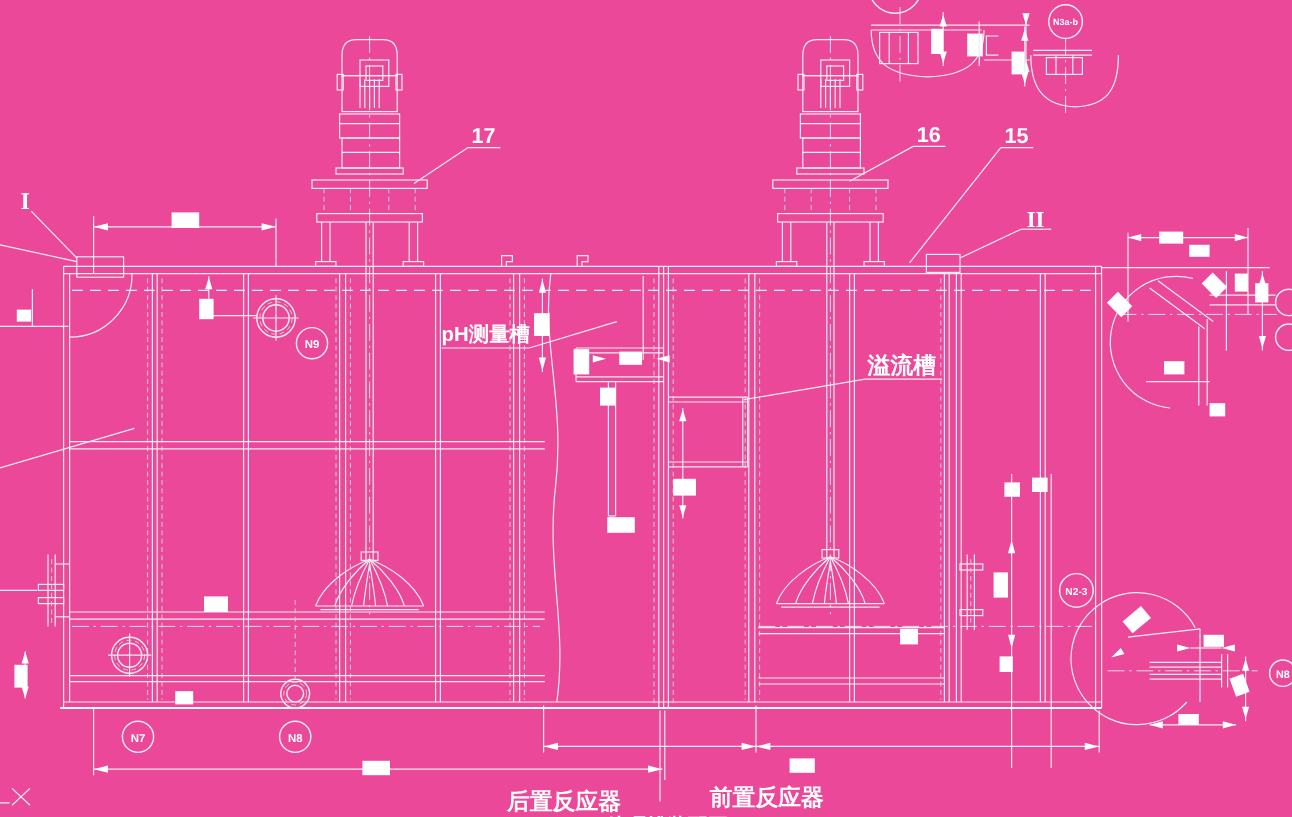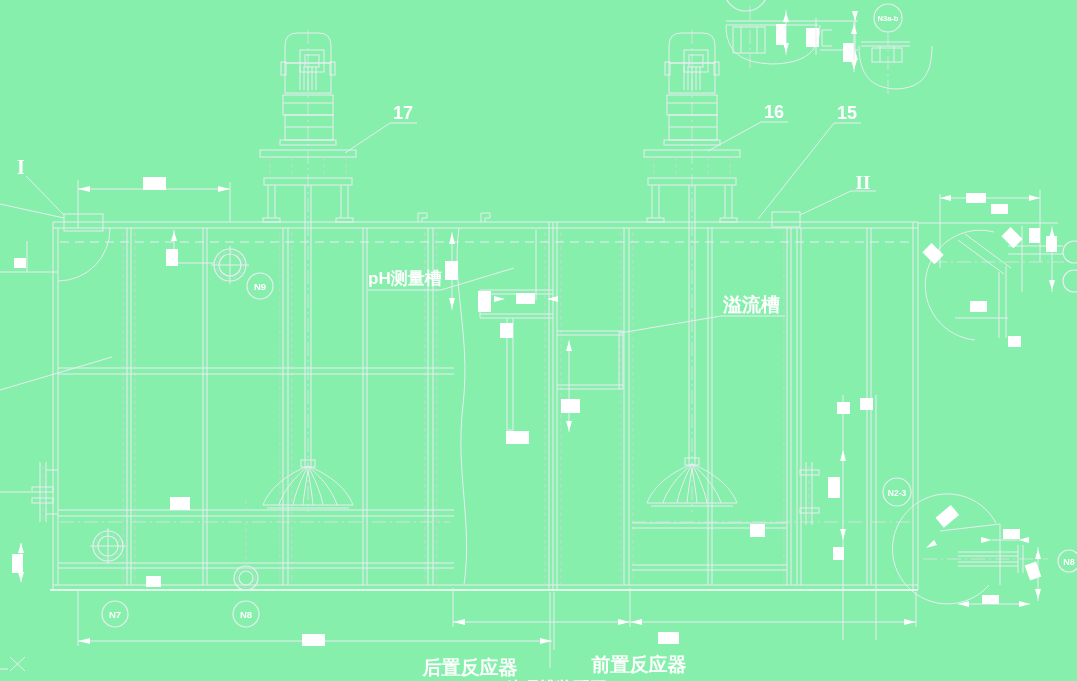--- a/index.html
+++ b/index.html
@@ -1,16 +1,16 @@
 <!DOCTYPE html>
 <html><head>
 <meta charset="utf-8">
 <style>
   html,body{margin:0;padding:0;background:#1a1f28;}
-  .stage{position:relative;width:1077px;height:681px;background:#86efac;overflow:hidden;
+  .stage{position:relative;width:1077px;height:681px;background:#ec4899;overflow:hidden;
          font-family:"Liberation Sans", sans-serif;}
   svg{display:block}
   .ln{stroke:#e9edf1;stroke-width:1;fill:none;}
   .ln2{stroke:#ffffff;stroke-width:1.6;fill:none;}
   .dash{stroke:#e9edf1;stroke-width:1;fill:none;stroke-dasharray:9,6;}
   .ddot{stroke:#dfe5ea;stroke-width:0.8;fill:none;stroke-dasharray:14,4,2,4;}
   .bolt{stroke:#cfd6dc;stroke-width:0.8;fill:none;stroke-dasharray:4,3;}
   .wt{fill:#ffffff;stroke:none;}
   .arw{fill:#ffffff;stroke:none;}
   .txt{fill:#ffffff;font-weight:bold;}

